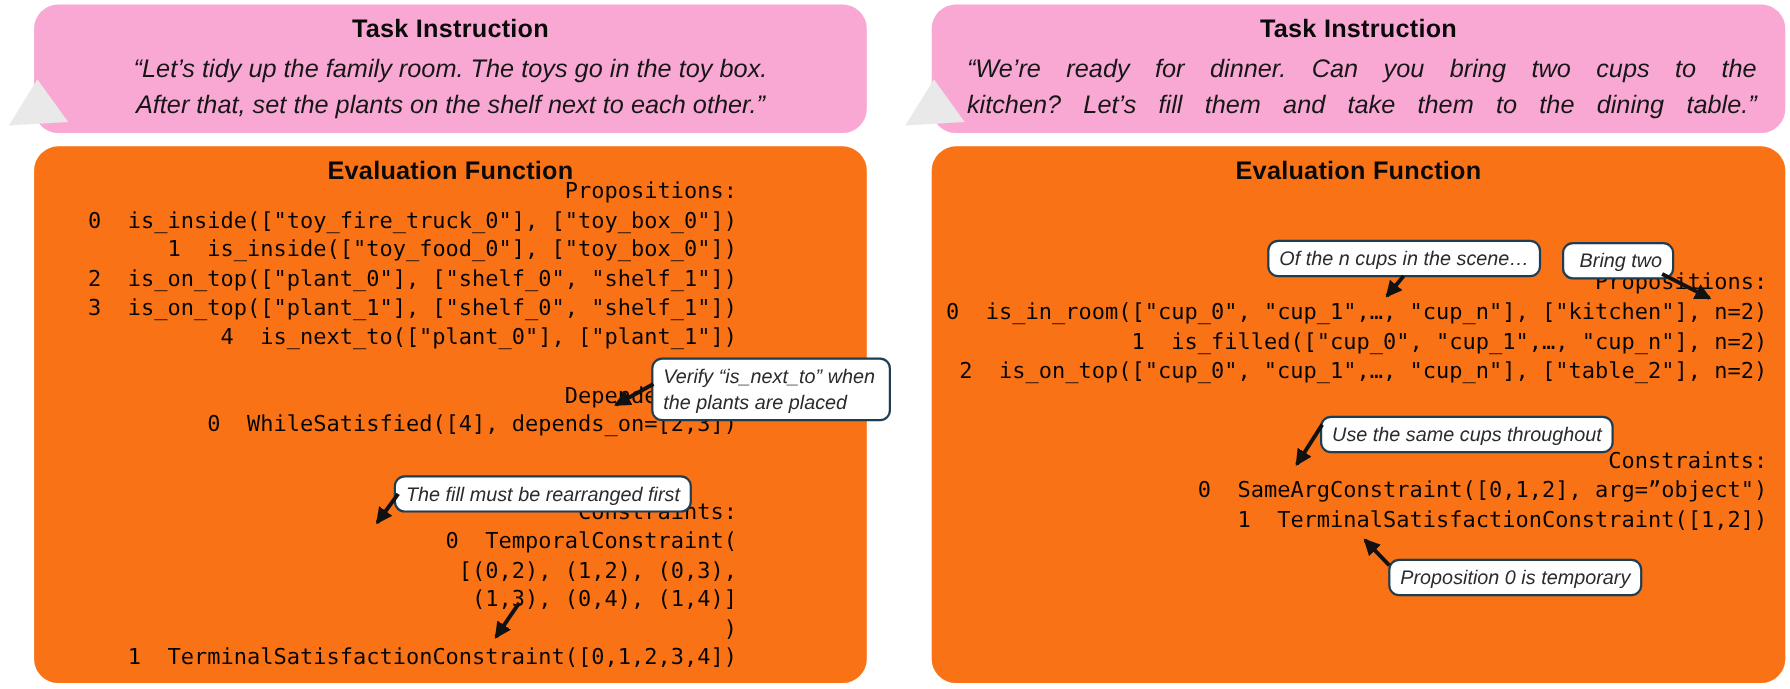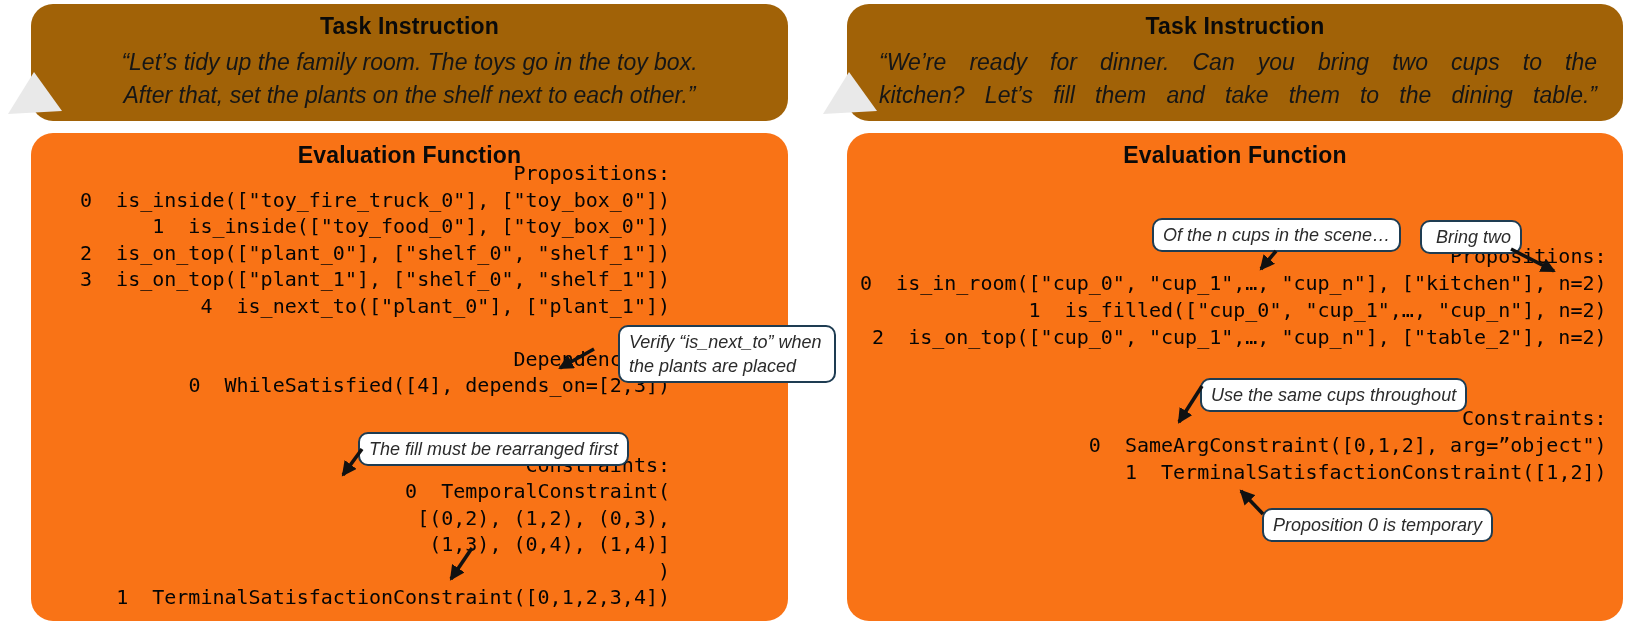--- a/index.html
+++ b/index.html
@@ -1,21 +1,21 @@
 <!DOCTYPE html>
 <html><head>
 <meta charset="utf-8">
 <style>
   html,body{margin:0;padding:0;background:#ffffff;}
   .stage{
     position:relative;width:1627px;height:626px;overflow:hidden;
     font-family:"Liberation Sans",sans-serif;color:#111;
   }
   .bubble{
-    position:absolute;background:#a16207;border-radius:22px;
+    position:absolute;background:#f9a8d4;border-radius:22px;
     text-align:center;
   }
   .bubble-tail{position:absolute;pointer-events:none;}
   .panel{
     position:absolute;background:#f97316;border-radius:22px;
   }
   .block-title{
     margin:0;padding-top:9px;font-size:23px;font-weight:700;
     text-align:center;letter-spacing:0.2px;color:#0a0a0a;
   }
@@ -29,21 +29,21 @@
     white-space:pre;
     text-align:right;
   }
   .code.right{line-height:27px;}
   .callout{
     position:absolute;background:#ffffff;border:2.5px solid #1e3c52;
     border-radius:10px;padding:3px 9px;
     font-size:18px;font-style:italic;color:#2b2b2b;line-height:24px;
     white-space:nowrap;
   }
-  .callout.wrap{white-space:normal;width:196px;margin-left:26px;}
+  .callout.wrap{white-space:normal;width:196px;}
   .overlay{position:absolute;left:0;top:0;pointer-events:none;}
 </style>
 </head>
 <body>
 
 <div class="stage">
 
   <div class="bubble" style="left:31px;top:4px;width:757px;height:117px;">
     <h2 class="block-title">Task Instruction</h2>
     <div class="quote">

